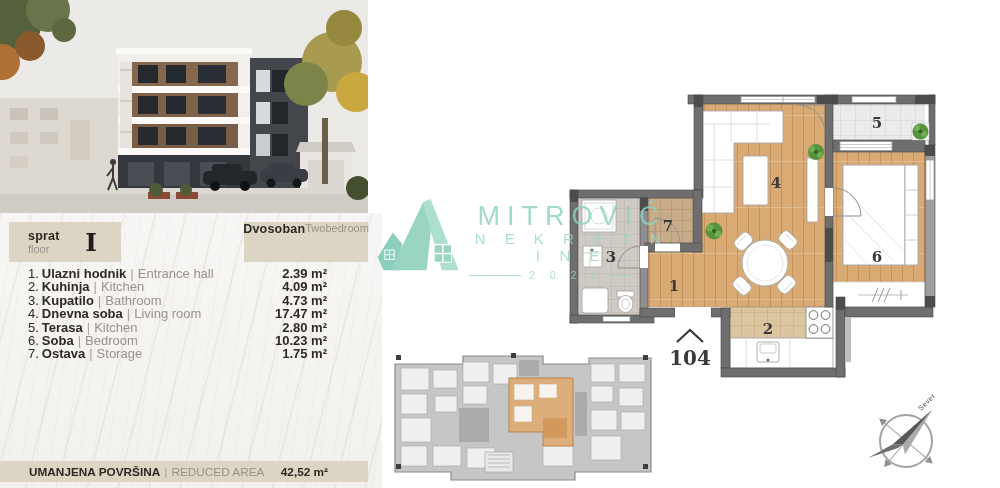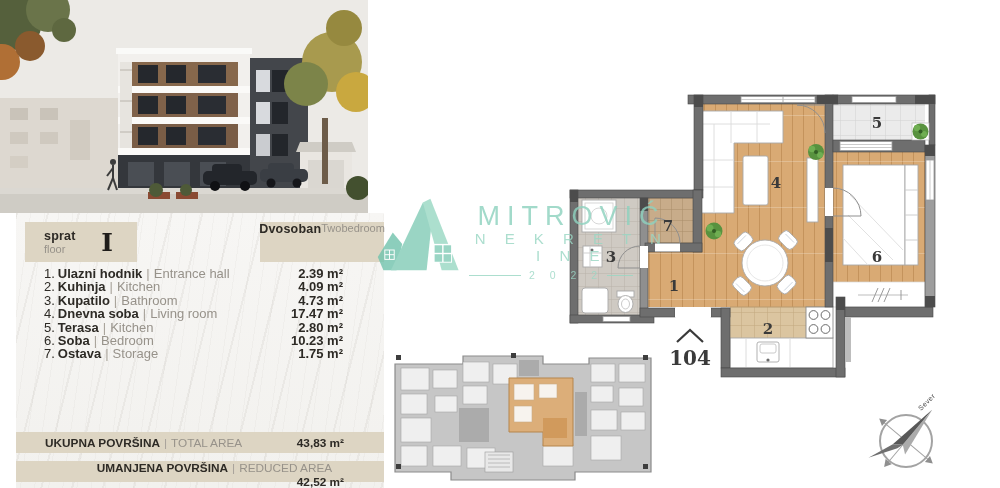--- a/index.html
+++ b/index.html
@@ -1,42 +1,42 @@
 <!DOCTYPE html>
 <html><head>
 <meta charset="utf-8">
 <style>
   html,body{margin:0;padding:0;background:#ffffff;}
   .stage{position:relative;width:1000px;height:488px;background:#ffffff;overflow:hidden;
          font-family:"Liberation Sans",sans-serif;-webkit-font-smoothing:antialiased;}
   .photo{position:absolute;left:0;top:0;width:368px;height:213px;display:block;}
-  .info{position:absolute;left:16px;top:213px;width:368px;height:275px;
+  .info{position:absolute;left:0;top:213px;width:368px;height:275px;
         background:
           repeating-linear-gradient(104deg, rgba(176,170,162,.14) 0 2px, rgba(0,0,0,0) 2px 30px),
           repeating-linear-gradient(98deg, rgba(200,196,190,.12) 0 1px, rgba(0,0,0,0) 1px 14px),
-          linear-gradient(#f7f6f4,#f2f1ee);}
+          linear-gradient(#f7f6f4,#f2f1ee); padding-left: 14px;}
   .hdr{position:absolute;left:0;top:9px;width:368px;height:40px;}
   .cellL{position:absolute;left:9px;top:0;width:112px;height:40px;background:#ddd5c3;display:flex;align-items:center;}
   .labs{margin-left:19px;line-height:1.12;}
   .labs .t,.cellR .t{font-size:12.5px;font-weight:bold;color:#2d2a25;letter-spacing:.2px;}
   .labs .u,.cellR .u{font-size:11px;color:#97928a;}
   .roman{margin-left:auto;margin-right:24px;font-family:"DejaVu Serif",serif;font-size:25px;font-weight:bold;color:#1f1d1a;}
   .cellR{position:absolute;left:244px;top:0;width:124px;height:40px;background:#ddd5c3;text-align:right;
          display:flex;flex-direction:row;justify-content:center;}
   .rooms{position:absolute;left:0;top:54px;width:368px;}
   .room-row{position:relative;height:13.4px;line-height:13.4px;font-size:13px;color:#2d2a25;padding-left:28px;white-space:nowrap;}
   .num{margin-right:3px;}
   .b{font-weight:bold;color:#2d2a25;}
   .g{color:#97928a;}
   .sep{margin:0 4px;color:#a8a39a;}
   .area{position:absolute;right:41px;top:0;font-weight:bold;color:#2d2a25;}
   .band{position:absolute;left:0;width:368px;height:21px;background:#ddd5c3;display:flex;align-items:center;font-size:11.8px;white-space:nowrap;}
   .band .lab{margin-left:29px;}
   .band .val{margin-left:auto;margin-right:40px;font-weight:bold;color:#2d2a25;}
-  .b1{top:219px;} .b2{top:248px;flex-direction:column;}
+  .b1{top:219px;} .b2{top:248px;}
   .plan{position:absolute;left:370px;top:0;width:630px;height:488px;display:block;}
   .wm{position:absolute;left:374px;top:193px;width:300px;height:100px;opacity:.82;pointer-events:none;}
   .wm-logo{position:absolute;left:0;top:0;width:94px;height:98px;}
   .wm-text{position:absolute;left:95px;top:10px;width:205px;text-align:center;color:#8ed2bf;}
   .wm-brand{font-size:27px;letter-spacing:7px;font-weight:400;line-height:1;}
   .wm-sub{margin-top:0;font-size:15px;letter-spacing:7.5px;color:#9ad7c4;}
   .wm-year{margin-top:5px;display:flex;align-items:center;font-size:10.5px;letter-spacing:6px;color:#9ad7c4;}
   .wm-line{display:inline-block;width:52px;height:1px;background:#9ad7c4;margin-right:8px;}
   .wm-line2{display:inline-block;width:26px;height:1px;background:#9ad7c4;margin-left:4px;}
   text{font-family:"DejaVu Serif",serif;}
@@ -182,24 +182,20 @@
       <div class="room-row">
         <span class="num">6.</span><span class="b">Soba</span><span class="g sep">|</span><span class="g">Bedroom</span>
         <span class="area">10.23 m²</span>
       </div>
       <div class="room-row">
         <span class="num">7.</span><span class="b">Ostava</span><span class="g sep">|</span><span class="g">Storage</span>
         <span class="area">1.75 m²</span>
       </div>
     </div>
 
-    <div class="band b1">
-      <span class="lab"><span class="b">UKUPNA POVRŠINA</span><span class="g sep">|</span><span class="g">TOTAL AREA</span></span>
-      <span class="val">43,83 m²</span>
-    </div>
     <div class="band b2">
       <span class="lab"><span class="b">UMANJENA POVRŠINA</span><span class="g sep">|</span><span class="g">REDUCED AREA</span></span>
       <span class="val">42,52 m²</span>
     </div>
   </div>
 
   <svg class="plan" viewBox="370 0 630 488">
     <defs>
       <pattern id="wd" width="11" height="46" patternUnits="userSpaceOnUse">
         <rect width="11" height="46" fill="#d9aa74"></rect>

